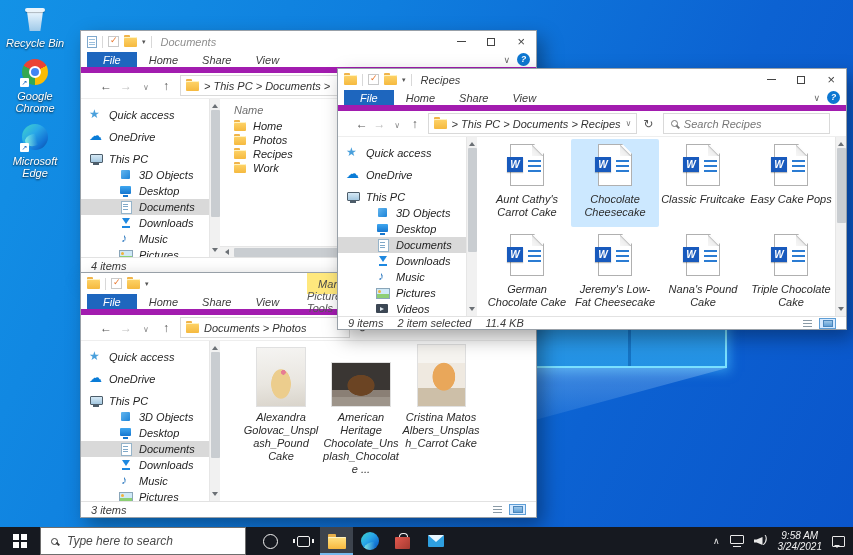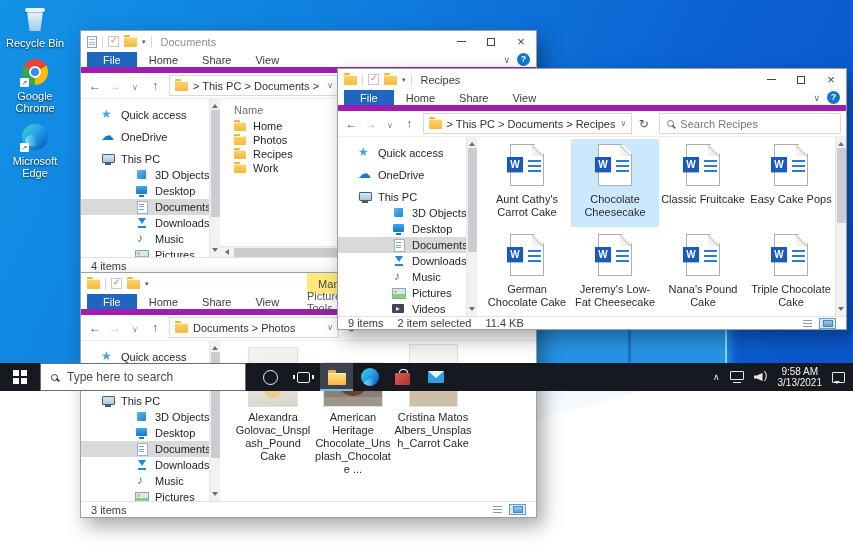--- a/index.html
+++ b/index.html
@@ -1,21 +1,21 @@
 <!DOCTYPE html>
 <html><head>
 <meta charset="utf-8">
 <style>
   * { margin:0; padding:0; box-sizing:border-box; }
   html,body { width:853px; height:555px; overflow:hidden;
     font-family:"Liberation Sans","DejaVu Sans",sans-serif; }
 
   
-  .desktop { position:absolute; inset:0; width:853px; height:391px;
-    background:linear-gradient(115deg,#1392e6 0%,#0f7ede 35%,#0c62d2 70%,#0a55cb 100%); }
+  .desktop { position:absolute; inset:0; width:853px; height:555px;
+    background:linear-gradient(115deg,#1392e6 0%,#0f7ede 35%,#0c62d2 70%,#0a55cb 100%);font-style:italic; }
   .wp-pane { position:absolute; left:498px; top:290px; width:229px; height:78px;
     background:linear-gradient(180deg,#2d9ce9,#2492e4);
     border-right:2px solid #7ae0ff; border-bottom:2px solid #7ae0ff;
     box-shadow:3px 4px 10px rgba(80,200,255,.5); }
   .wp-pane::before { content:''; position:absolute; left:130px; top:0; width:3px; height:100%;
     background:rgba(10,90,170,.55); }
   .wp-beam { position:absolute; left:498px; top:368px; width:229px; height:62px;
     background:linear-gradient(to bottom,rgba(190,228,255,.30),rgba(150,205,250,.05));
     clip-path:polygon(0 0,100% 0,0 100%); }
 
@@ -83,44 +83,44 @@
     font-size:9px; font-weight:bold; text-align:center; line-height:13px; }
   .help-icon::before { content:'?'; }
 
   .manage-block { position:absolute; left:226px; top:0; width:62px; height:21px;
     background:#ffe87d; color:#4a4a4a; font-size:11px; display:flex; align-items:center;
     justify-content:center; }
   .picture-tools-tab { position:absolute; left:226px; width:62px; height:100%;
     display:flex; align-items:center; justify-content:center; color:#555; }
 
   .addressbar { height:26px; flex:0 0 26px; display:flex; align-items:center; gap:2px;
-    padding:0 5px; border-bottom:1px solid #eee; font-size:11px; }
+    padding:0 16px; border-bottom:1px solid #eee; font-size:11px; }
   .nav-arrow { width:18px; text-align:center; color:#555; font-size:12px; }
   .arrow-back-icon::before { content:'←'; }
   .arrow-fwd-icon::before { content:'→'; color:#bfbfbf; }
   .arrow-hist-icon::before { content:'∨'; font-size:8px; color:#888; }
   .arrow-up-icon::before { content:'↑'; }
   .addr-box { height:21px; border:1px solid #d9d9d9; background:#fff; display:flex;
     align-items:center; gap:5px; padding:0 5px; margin-left:3px; }
   .addr-box .crumb { color:#333; white-space:nowrap; overflow:hidden; }
   .addr-caret-icon { margin-left:auto; font-size:8px; color:#777; }
   .addr-caret-icon::before { content:'∨'; }
   .refresh-icon { width:20px; text-align:center; color:#555; font-size:12px; }
   .refresh-icon::before { content:'↻'; }
   .search-box { height:21px; border:1px solid #d9d9d9; background:#fff; display:flex;
     align-items:center; gap:6px; padding:0 7px; color:#767676; }
   .mag-icon { width:7px; height:7px; border:1.5px solid #777; border-radius:50%; position:relative; flex:0 0 auto; }
   .mag-icon::after { content:''; position:absolute; width:4px; height:1.5px; background:#777;
     transform:rotate(45deg); right:-3px; bottom:-1px; }
 
   .win-body { flex:1 1 auto; display:flex; overflow:hidden; }
   .navpane { width:128px; flex:0 0 128px; overflow:hidden; padding-top:0; }
-  .nav-item { height:16px; display:flex; align-items:center; gap:6px; padding-left:20px;
+  .nav-item { height:16px; display:flex; align-items:center; gap:6px; padding-left:8px;
     font-size:11px; color:#1f1f1f; white-space:nowrap; }
-  .nav-item.indent { padding-left:54px; }
+  .nav-item.indent { padding-left:38px; }
   .nav-item.selected { background:#d9d9d9; }
   .navpane .nav-item:nth-child(1) { margin-top:8px; }
   .navpane .nav-item:nth-child(2) { margin-top:6px; }
   .navpane .nav-item:nth-child(3) { margin-top:6px; }
 
   .nicon { position:relative; width:14px; height:12px; flex:0 0 14px; }
   .quick-access-icon::before { content:'★'; position:absolute; left:0; top:-2px; color:#4aa0dc; font-size:12px; }
   .onedrive-icon::before { content:'☁'; position:absolute; left:0; top:-3px; color:#0a7cd7; font-size:13px; }
   .this-pc-icon::before { content:''; position:absolute; left:1px; top:1px; width:11px; height:7px;
     border:1px solid #4d5d6a; background:linear-gradient(#d5e8f5,#a4c8e0); border-radius:1px; }
@@ -201,21 +201,21 @@
     clip-path:polygon(0 0,71% 0,100% 24%,100% 100%,0 100%); }
   .wd-page::after { content:''; position:absolute; top:0; right:0; width:11px; height:11px;
     background:linear-gradient(to bottom left,#fdfdfd 45%,#c9c9c9 50%,#eee 60%,#f7f7f7); }
   .wd-badge { position:absolute; left:-3px; top:13px; width:16px; height:15px; background:#185abd;
     color:#fff; font-size:10px; font-weight:bold; display:flex; align-items:center;
     justify-content:center; box-shadow:0 1px 1px rgba(0,0,0,.25); }
   .wd-lines { position:absolute; right:3px; top:16px; width:13px; height:12px;
     background:repeating-linear-gradient(to bottom,#2b7cd3 0 2px,transparent 2px 5px); }
 
   
-  .photos-row { display:flex; padding:3px 0 0 14px; }
+  .photos-row { display:flex; padding:3px 0 0 22px; }
   .photo-tile { width:78px; margin-right:2px; display:flex; flex-direction:column; align-items:center; }
   .photo-img-wrap { height:62px; display:flex; align-items:flex-end; justify-content:center; }
   .photo-thumb { display:block; box-shadow:0 0 0 1px rgba(0,0,0,.12); }
   .thumb-pound-cake { width:48px; height:58px;
     background:radial-gradient(circle at 55% 42%,#e77c94 0 5%,transparent 6%),
       radial-gradient(ellipse at 50% 62%,#eccd8d 0 28%,transparent 30%),
       linear-gradient(175deg,#f5f4f2 0%,#e9e6e0 60%,#d9d4cb 100%); }
   .thumb-chocolate-cake { width:58px; height:43px;
     background:radial-gradient(ellipse at 50% 52%,#6b4423 0 32%,transparent 34%),
       linear-gradient(180deg,#3a3633 0 62%,#8a7f75 62% 78%,#9d948a 78% 100%); }
@@ -761,19 +761,19 @@
       <div class="tb-slot">
           <span class="mail-icon"></span>
         </div>
     </div>
     <div class="tb-tray">
       <span class="tray-chevron-icon"></span>
       <span class="tray-network-icon"></span>
       <span class="tray-volume-icon"></span>
       <div class="tb-clock">
         <span>9:58 AM</span>
-        <span>3/13/2021</span>
+        <span>3/24/2021</span>
       </div>
       <span class="action-center-icon"></span>
     </div>
   </div>
 
 </div>
 
 </body></html>

